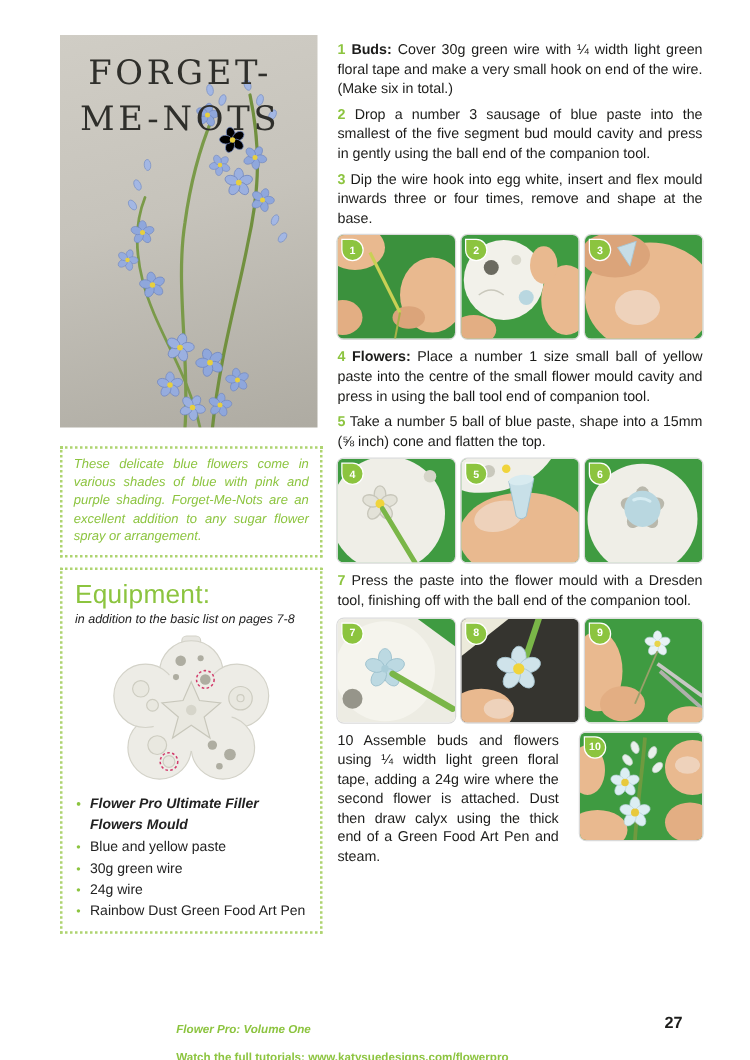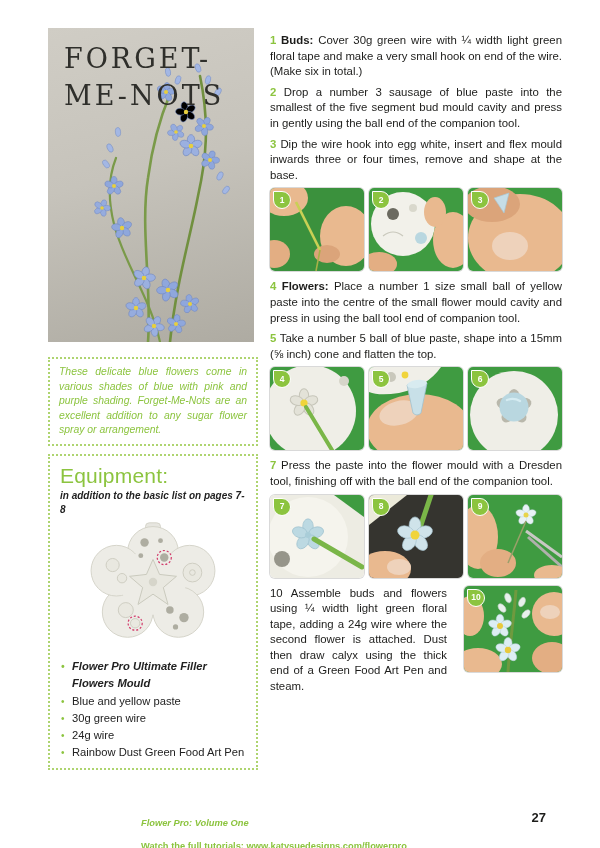--- a/index.html
+++ b/index.html
@@ -3,28 +3,28 @@
 <meta charset="utf-8">
 <style>
   html,body{margin:0;padding:0;}
   body{width:600px;height:848px;background:#ffffff;font-family:"Liberation Sans",sans-serif;color:#1c1c1a;}
   .page{position:relative;width:600px;height:848px;overflow:hidden;background:#fff;}
 
   
   .left-col{position:absolute;left:48px;top:28px;width:210px;}
   .hero{position:relative;width:206px;height:314px;background:linear-gradient(165deg,#d0cdc5 0%,#c6c3bb 45%,#aeaba2 100%);overflow:hidden;}
   .hero-art{position:absolute;left:0;top:0;display:block;}
-  .hero-title{position:absolute;left:16px;top:12px;font-family:"DejaVu Serif","Liberation Serif",serif;font-size:27px;line-height:37px;letter-spacing:3px;color:#2f2f2b;}
+  .hero-title{position:absolute;left:16px;top:12px;font-family:"DejaVu Serif","Liberation Serif",serif;font-size:27px;line-height:37px;letter-spacing:3px;color:#2f2f2b;text-align:center;}
   .intro-box{margin-top:15px;width:210px;box-sizing:border-box;border:2px dotted #aed470;padding:6px 9px;
              font-size:10.4px;line-height:14.6px;font-style:italic;color:#8cc43f;text-align:justify;}
   .equip-box{margin-top:8px;width:210px;box-sizing:border-box;border:2px dotted #aed470;padding:7px 10px 6px;}
   .equip-heading{font-size:21px;line-height:25px;color:#8cc43f;letter-spacing:0.2px;}
-  .equip-sub{font-size:10px;line-height:14px;font-weight:bold;font-style:italic;color:#222;margin-top:1px;}
+  .equip-sub{font-size:10px;line-height:14px;font-weight:normal;font-style:italic;color:#222;margin-top:1px;}
   .mould-wrap{width:160px;margin:3px auto 2px;}
-  .equip-list{list-style:none;margin:12px 0 0;padding:0;font-size:11.2px;line-height:17.3px;color:#222;}
+  .equip-list{list-style:none;margin:2px 0 0;padding:0;font-size:11.2px;line-height:17.3px;color:#222;}
   .equip-list li{position:relative;padding-left:12px;}
   .equip-list li::before{content:"\2022";position:absolute;left:1px;top:0;color:#8cc43f;font-size:10px;}
   .equip-list li.em{font-style:italic;font-weight:bold;}
 
   
   .right-col{position:absolute;left:270px;top:33px;width:292px;}
   .step{margin:0 0 5px;font-size:11.4px;line-height:15.6px;text-align:justify;}
   .step .num{color:#8cc43f;font-weight:bold;}
   .step .lbl{color:#1c1c1a;font-weight:bold;}
   .ph-row{display:flex;gap:5px;margin:2px 0 8px;}

